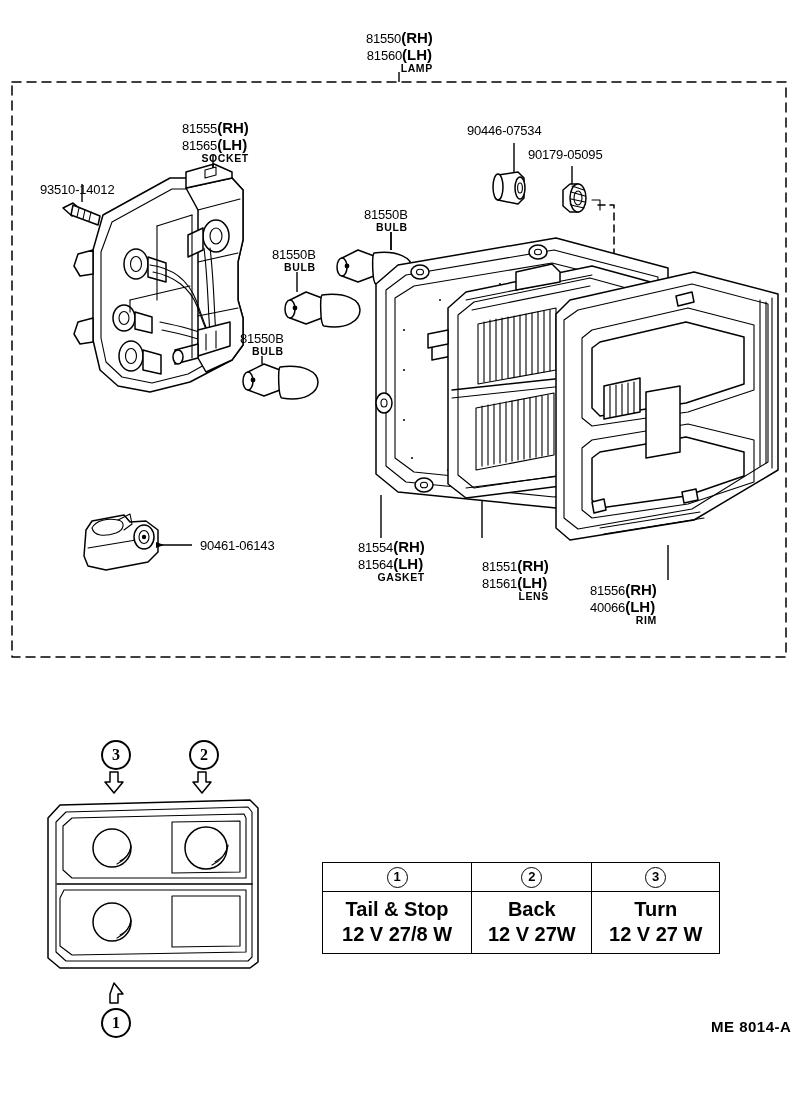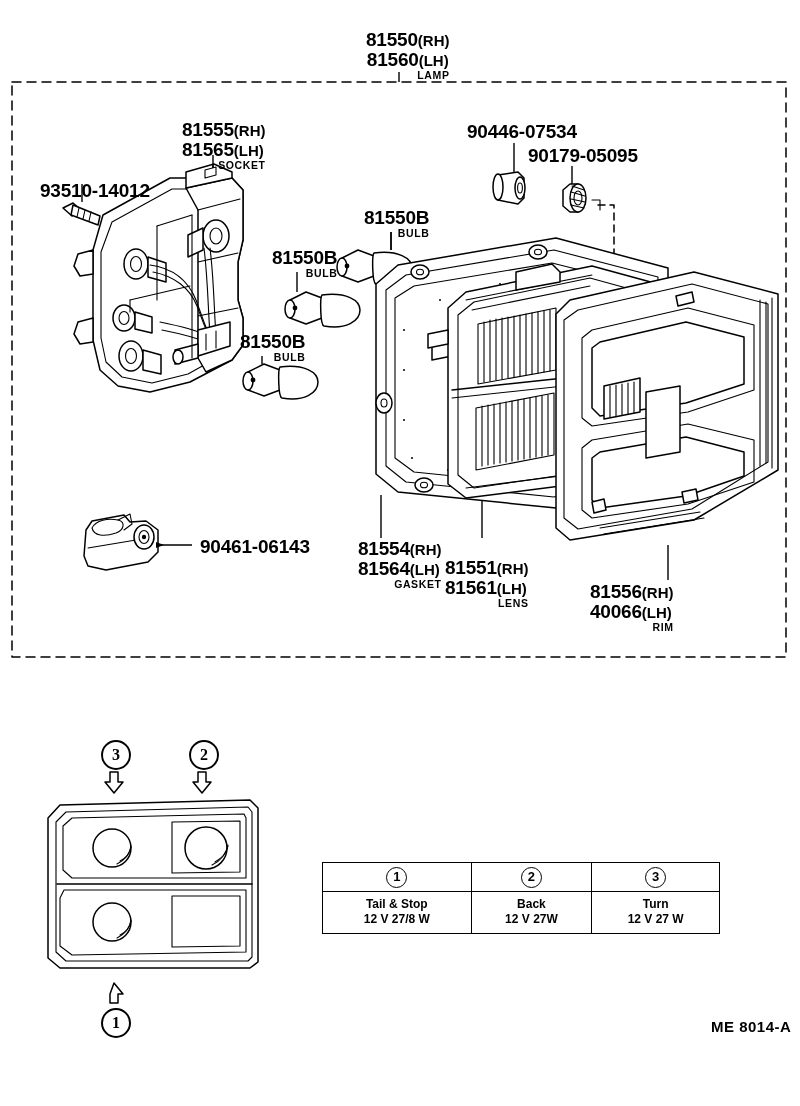--- a/index.html
+++ b/index.html
@@ -29,22 +29,22 @@
   
   .lbl {
     position: absolute;
     font-family: "Liberation Sans", sans-serif;
     font-weight: bold;
     line-height: 1.04;
     white-space: nowrap;
     letter-spacing: -0.2px;
   }
   .pn {           
-    font-size: 19px;
-    font-weight: bold;
+    font-size: 13px;
+    font-weight: normal;
   }
   .suffix {       
     font-size: 15px;
     font-weight: bold;
     letter-spacing: 0px;
   }
   .desc {         
     font-size: 10.5px;
     font-weight: bold;
     letter-spacing: 0.6px;
@@ -62,21 +62,21 @@
     position: absolute;
     left: 322px;
     top: 862px;
     width: 398px;
     border-collapse: collapse;
     font-family: "Liberation Sans", sans-serif;
   }
   .legend td {
     border: 1.6px solid #000;
     text-align: center;
-    font-size: 12px;
+    font-size: 20px;
     font-weight: bold;
     padding: 3px 2px;
     line-height: 1.25;
   }
   .legend td.head {
     padding: 4px 2px 3px 2px;
     font-size: 15px;
   }
   .legend td.body { padding: 5px 2px 6px 2px; }
   .circnum {
@@ -488,21 +488,21 @@
   <div class="lbl" style="left:200px; top:537px;">
     <span class="pn">90461-06143</span>
   </div>
 
   <div class="lbl" style="left:358px; top:539px;">
     <div><span class="pn">81554</span><span class="suffix">(RH)</span></div>
     <div><span class="pn">81564</span><span class="suffix">(LH)</span></div>
     <div class="desc">GASKET</div>
   </div>
 
-  <div class="lbl" style="left:445px; top:558px;">
+  <div class="lbl" style="left:482px; top:558px;">
     <div><span class="pn">81551</span><span class="suffix">(RH)</span></div>
     <div><span class="pn">81561</span><span class="suffix">(LH)</span></div>
     <div class="desc" style="padding-left:2px;">LENS</div>
   </div>
 
   <div class="lbl" style="left:590px; top:582px;">
     <div><span class="pn">81556</span><span class="suffix">(RH)</span></div>
     <div><span class="pn">40066</span><span class="suffix">(LH)</span></div>
     <div class="desc" style="padding-left:2px;">RIM</div>
   </div>

